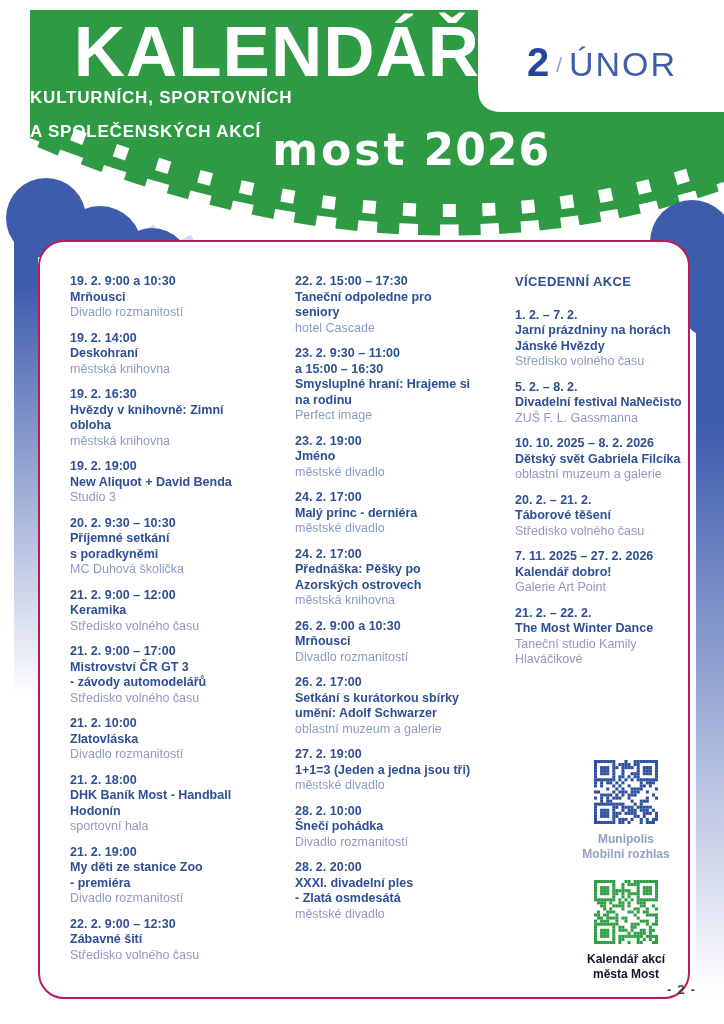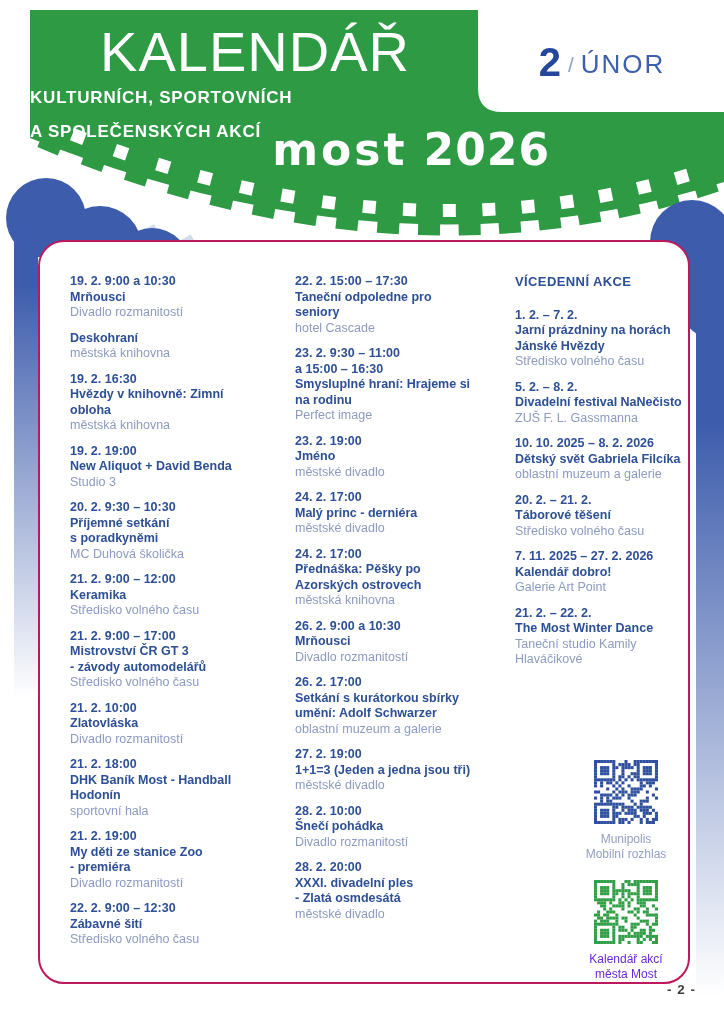--- a/index.html
+++ b/index.html
@@ -7,40 +7,40 @@
     width:724px;height:1024px;position:relative;overflow:hidden;
     background:#ffffff;
     font-family:"Liberation Sans",sans-serif;
   }
   .page{position:absolute;inset:0;}
 
   
   svg.deco{position:absolute;left:0;top:0;width:724px;height:345px;display:block;}
 
   .hdr-title{
-    position:absolute;left:30px;top:22px;width:450px;text-align:center;
-    font-size:56px;font-weight:400;color:#ffffff;letter-spacing:1px;line-height:60px;
+    position:absolute;left:30px;top:22px;width:450px;text-align:right;
+    font-size:71px;font-weight:700;color:#ffffff;letter-spacing:1px;line-height:60px;
   }
   .hdr-sub{position:absolute;left:30px;width:450px;text-align:left;
     font-size:17px;font-weight:700;color:#ffffff;letter-spacing:.8px;line-height:20px;}
   .hdr-sub.l1{top:88px;} .hdr-sub.l2{top:122px;}
   .hdr-logo{
     position:absolute;left:150px;top:124px;width:400px;text-align:right;
     color:#ffffff;font-family:"DejaVu Sans",sans-serif;font-weight:700;font-size:44px;line-height:52px;
   }
   .hdr-logo .logo-word{letter-spacing:3px;text-transform:lowercase;}
   .hdr-logo .logo-year{margin-left:16px;letter-spacing:1px;}
 
   .month-badge{
     position:absolute;left:480px;top:14px;width:244px;height:96px;
     display:flex;align-items:center;justify-content:center;gap:7px;
   }
   .month-num{font-size:40px;font-weight:700;color:#24479a;}
   .month-slash{font-size:21px;font-weight:400;color:#8fa0cb;position:relative;top:3px;}
-  .month-name{font-size:26px;font-weight:400;color:#3e5fae;letter-spacing:2px;position:relative;top:2px;}
+  .month-name{font-size:34px;font-weight:400;color:#3e5fae;letter-spacing:2px;position:relative;top:2px;}
 
   
   .band{position:absolute;}
   .band.left{
     left:14px;top:228px;width:24px;height:470px;
     background:linear-gradient(#3d5cac 0%,#3d5cac 12%,rgba(61,92,172,0) 100%);
   }
   .band.right{
     left:696px;top:296px;width:28px;height:700px;
     background:linear-gradient(#3d5cac 0%,#3d5cac 18%,rgba(61,92,172,0) 100%);
@@ -68,21 +68,21 @@
     font-size:12.5px;font-weight:700;color:#2d4f94;line-height:15.5px;white-space:pre;
   }
   .ev-venue{
     font-size:12.5px;font-weight:400;color:#8d9ac1;line-height:15.5px;white-space:pre;
   }
 
   
   .qr-box{position:absolute;top:518px;right:0px;width:124px;
     display:flex;flex-direction:column;align-items:center;}
   .qr{width:64px;height:64px;display:block;}
-  .qr-label{margin-top:8px;text-align:center;font-size:12px;line-height:15px;font-weight:400;}
+  .qr-label{margin-top:8px;text-align:center;font-size:12px;line-height:15px;font-weight:700;}
   .qr-group + .qr-group{margin-top:18px;}
   .qr-group{display:flex;flex-direction:column;align-items:center;}
 
   .page-number{
     position:absolute;top:982px;right:28px;
     font-size:13.5px;font-weight:700;color:#3f3f3f;letter-spacing:1px;
   }
 </style>
 </head>
 <body>
@@ -176,20 +176,21 @@
 
   <div class="card">
     <div class="col c1" id="col-0">
   <div class="event">
     <div class="ev-date">19. 2. 9:00 a 10:30</div>
     <div class="ev-title">Mrňousci</div>
     <div class="ev-venue">Divadlo rozmanitostí</div>
   </div>
 
   <div class="event">
+    <div class="ev-date">19. 2. 14:00</div>
     <div class="ev-title">Deskohraní</div>
     <div class="ev-venue">městská knihovna</div>
   </div>
 
   <div class="event">
     <div class="ev-date">19. 2. 16:30</div>
     <div class="ev-title">Hvězdy v knihovně: Zimní
 obloha</div>
     <div class="ev-venue">městská knihovna</div>
   </div>
@@ -835,21 +836,21 @@
             <rect x="12" y="60" width="3" height="3" fill="#2f9e45"></rect>
             <rect x="15" y="60" width="3" height="3" fill="#2f9e45"></rect>
             <rect x="18" y="60" width="3" height="3" fill="#2f9e45"></rect>
             <rect x="24" y="60" width="3" height="3" fill="#2f9e45"></rect>
             <rect x="33" y="60" width="3" height="3" fill="#2f9e45"></rect>
             <rect x="42" y="60" width="3" height="3" fill="#2f9e45"></rect>
             <rect x="45" y="60" width="3" height="3" fill="#2f9e45"></rect>
             <rect x="57" y="60" width="3" height="3" fill="#2f9e45"></rect>
             <rect x="60" y="60" width="3" height="3" fill="#2f9e45"></rect>
           </svg>
-        <div class="qr-label" id="qr-label-1" style="color: #6d28d9;">
+        <div class="qr-label" id="qr-label-1" style="color: #0f172a;">
           <div>Kalendář akcí</div>
           <div>města Most</div>
         </div>
       </div>
     </div>
   </div>
 
   <div class="page-number">- 2 -</div>
 </div>
 

